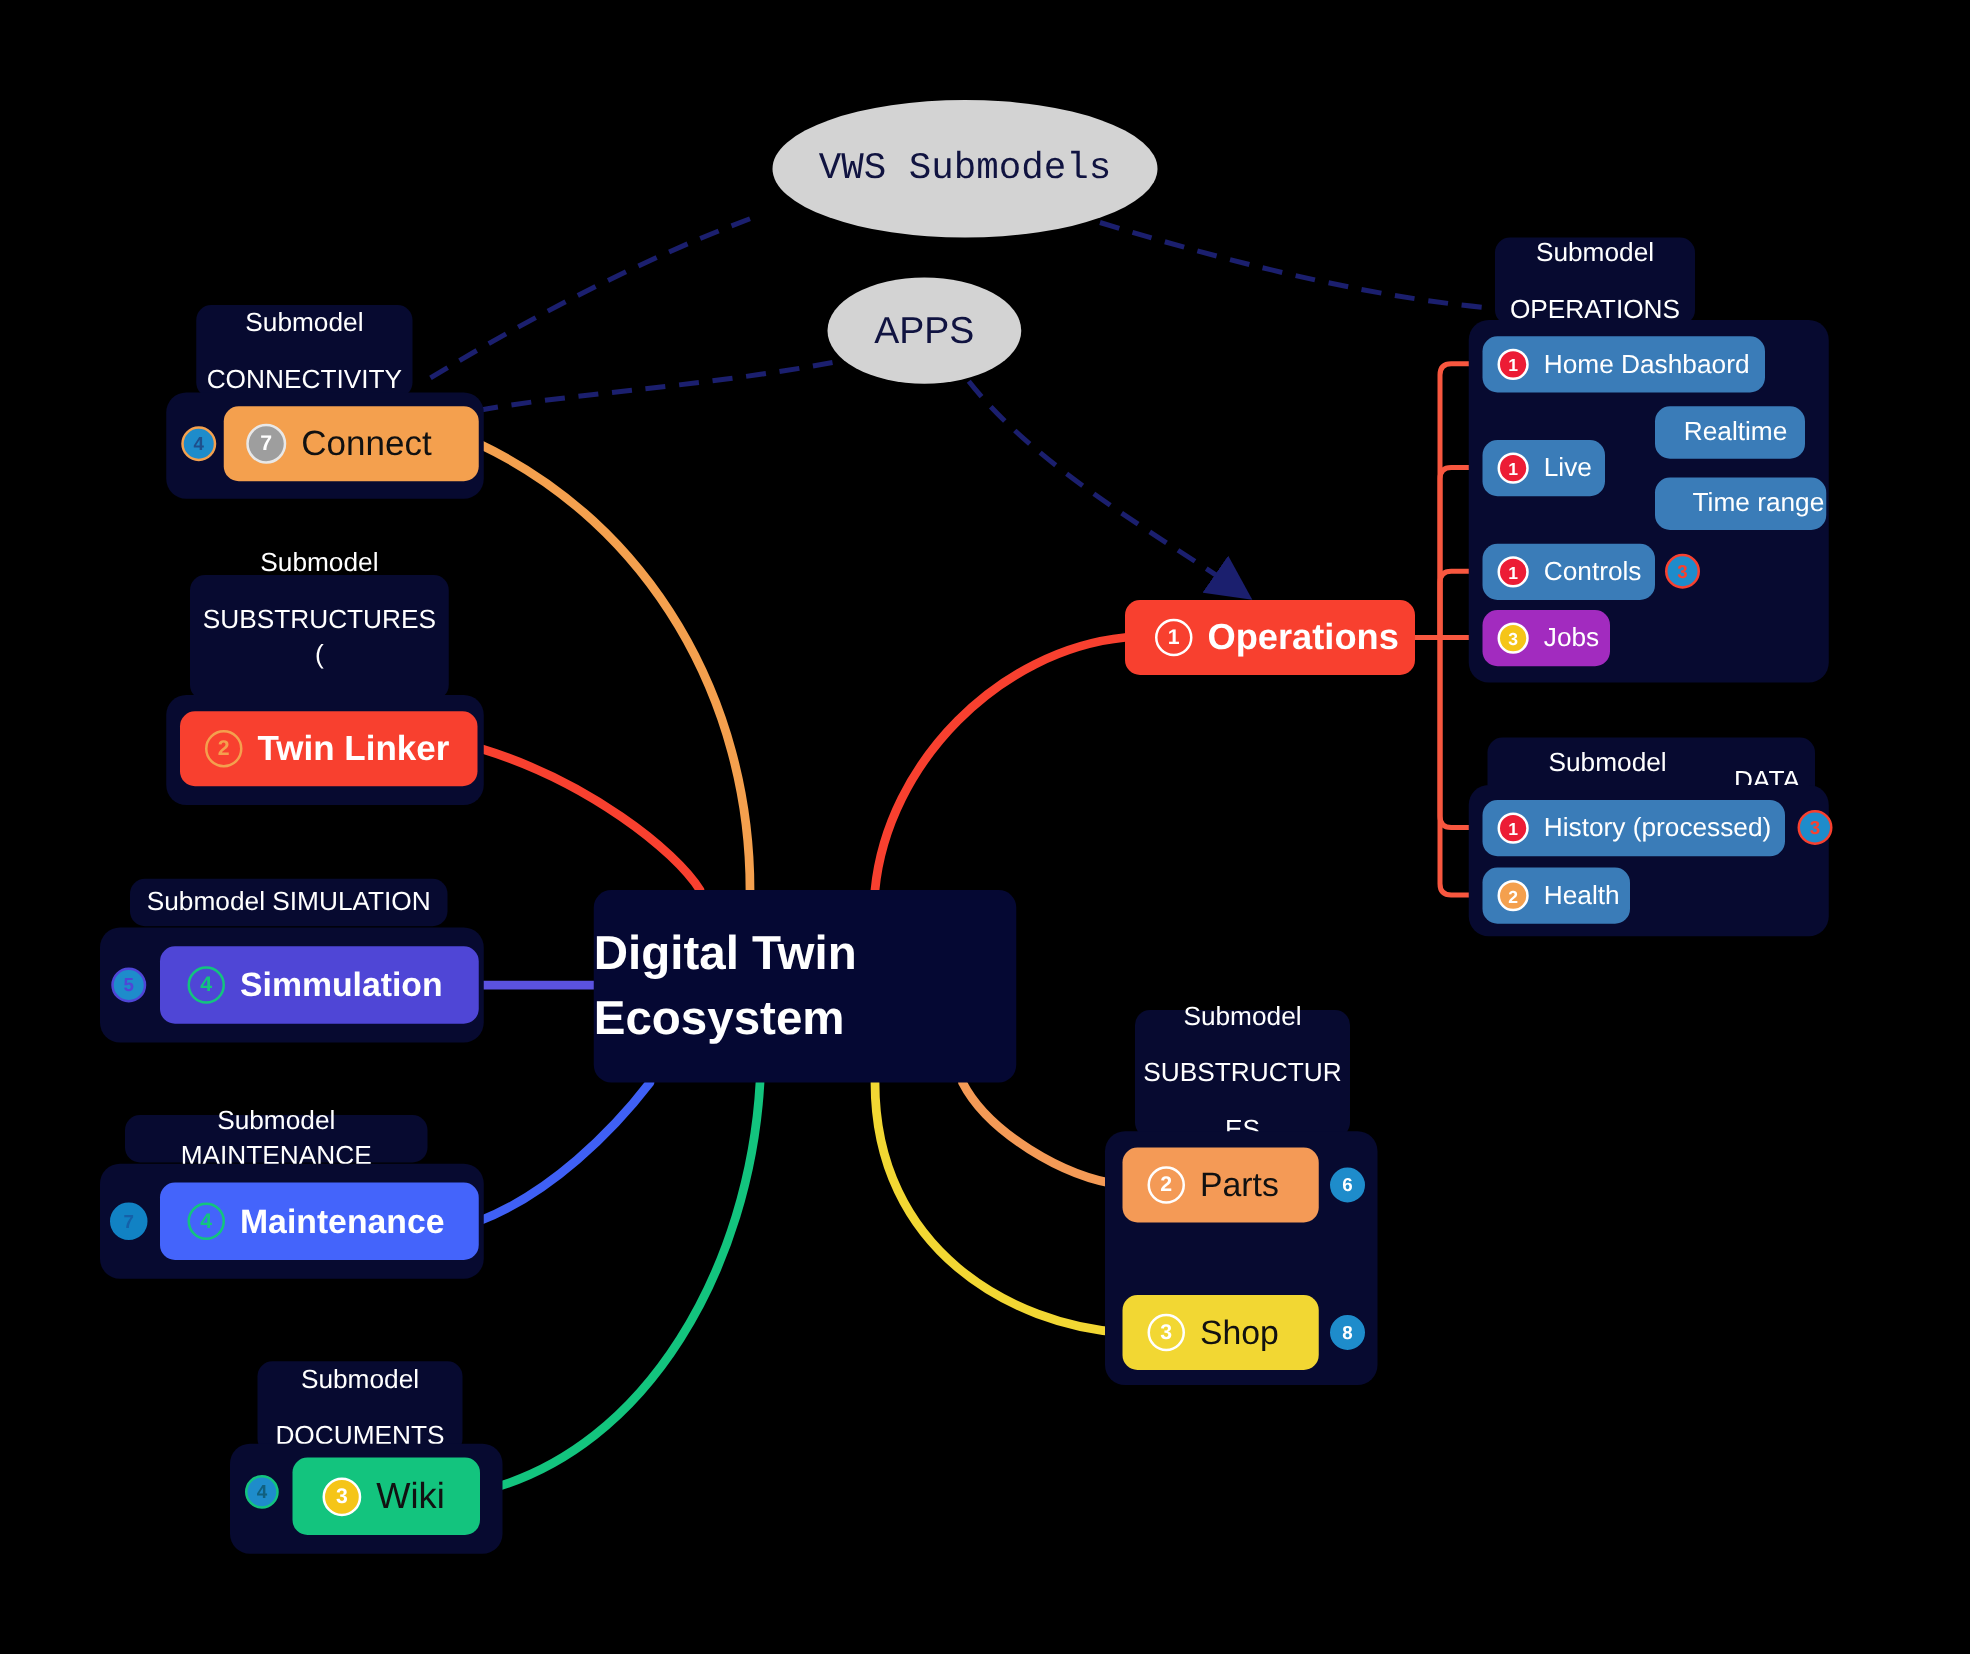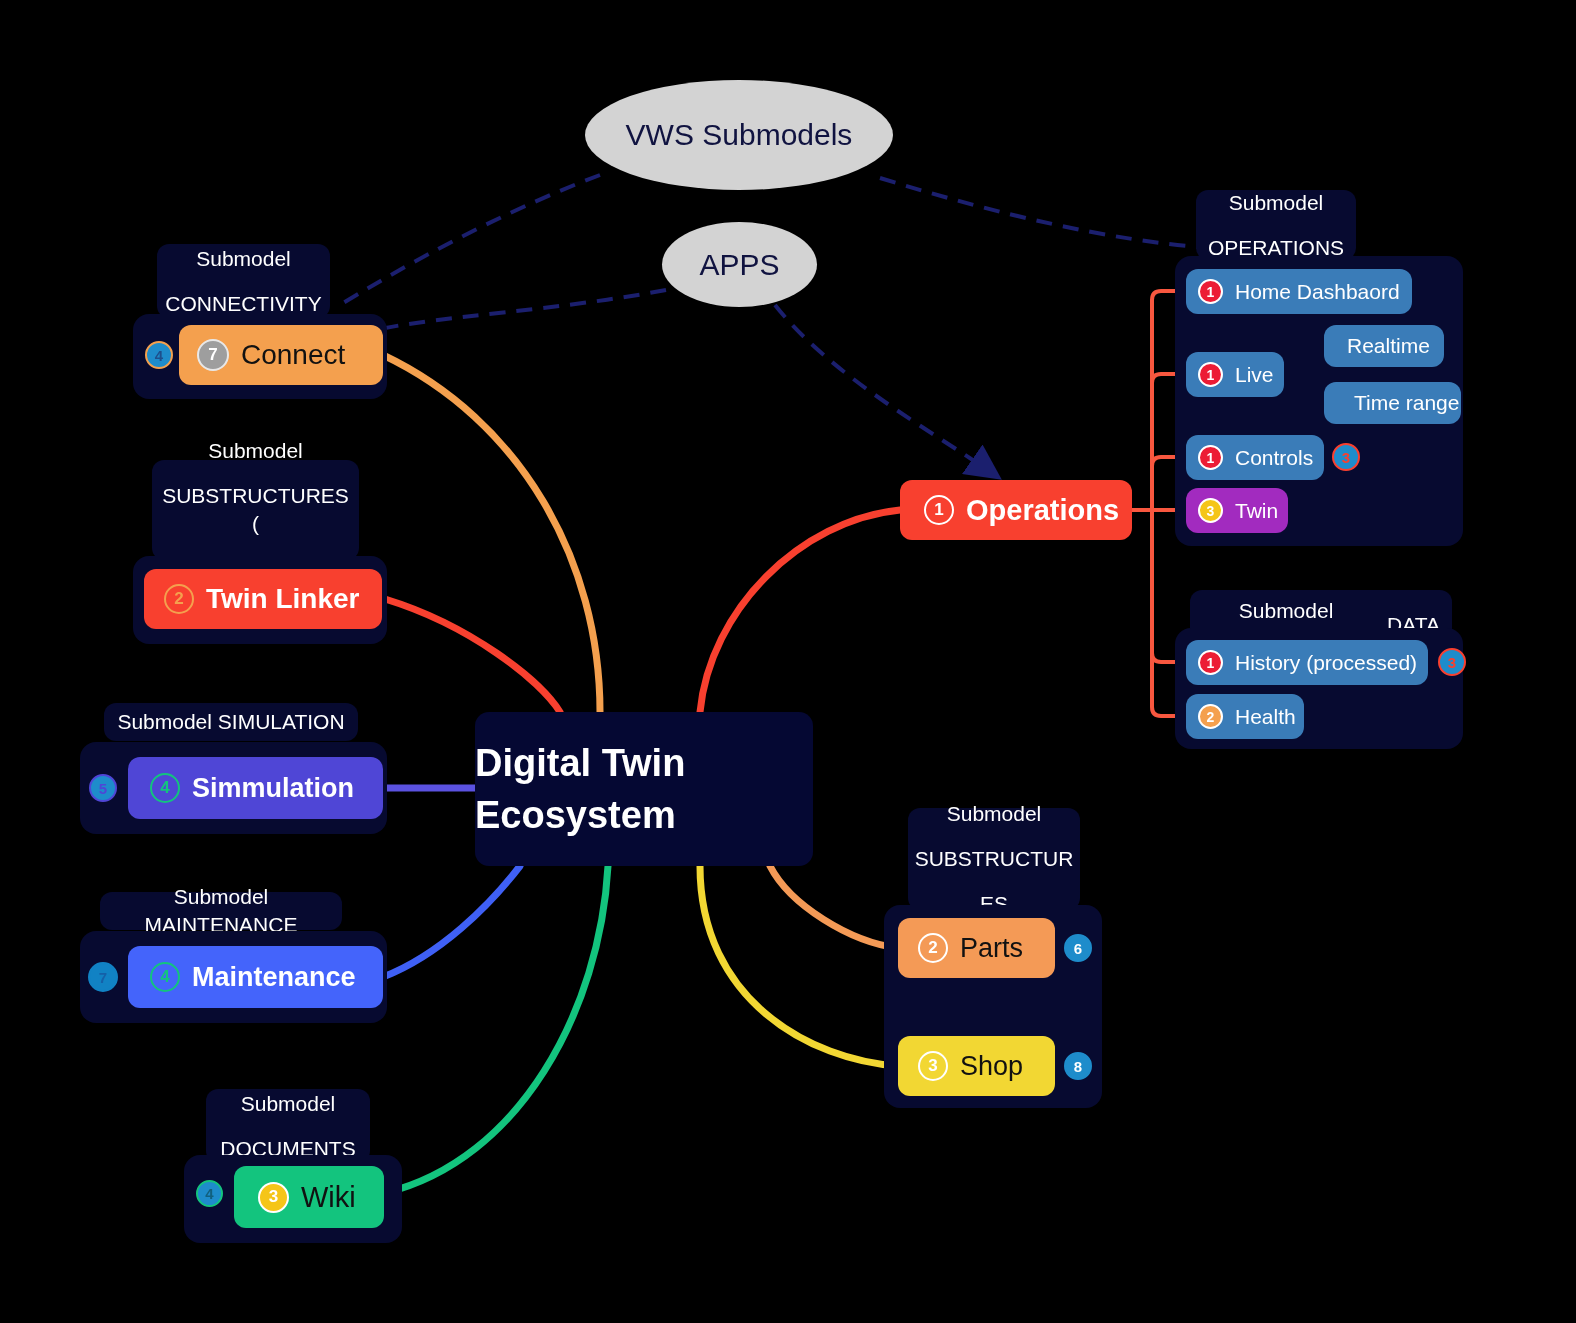--- a/index.html
+++ b/index.html
@@ -147,21 +147,21 @@
     <path d="M 1324 457 L 1336 457" fill="none" stroke="#f8402f" stroke-width="4"></path>
     <path d="M 1428 662 L 1442 662" fill="none" stroke="#f8402f" stroke-width="4"></path>
     <path d="M 168 355 L 182 355" fill="none" stroke="#f4a04e" stroke-width="5"></path>
     <path d="M 113 788 L 128 788" fill="none" stroke="#5b52e0" stroke-width="5"></path>
     <path d="M 113 977 L 128 977" fill="none" stroke="#3f60f5" stroke-width="5"></path>
     <path d="M 221 1193 L 234 1193" fill="none" stroke="#13c47e" stroke-width="5"></path>
     <path d="M 1055 948 L 1066 948" fill="none" stroke="#1e8ccb" stroke-width="5"></path>
     <path d="M 1055 1066 L 1066 1066" fill="none" stroke="#1e8ccb" stroke-width="5"></path>
   </svg>
 
-  <div class="ellipse" style="left:585px; top:80px; width:308px; height:110px;">
+  <div class="ellipse" style="left:618px; top:80px; width:308px; height:110px;font-family:Liberation Mono, monospace;">
     <span>VWS Submodels</span>
   </div>
   <div class="ellipse" style="left:662px; top:222px; width:155px; height:85px;">
     <span>APPS</span>
   </div>
 
   <div class="group-label" style="left:157px; top:244px; width:173px; height:74px; flex-direction:column;">
     <span>Submodel</span>
     <span>CONNECTIVITY</span>
   </div>
@@ -277,21 +277,21 @@
     <span class="node-label">Controls</span>
   </div>
   <div class="side-badge" style="left:1332px; top:443px; width:28px; height:28px; background:#1e8ccb; border:2px solid #f8402f; color:#f8402f;">
     <span>3</span>
   </div>
 
   <div class="node" style="left:1186px; top:488px; width:102px; height:45px; background:#a22bbf; color:#ffffff; font-size:21px; padding-left:12px;">
     <span class="badge" style="width:25px;height:25px;background:#f5c518;color:#ffffff;border:2px solid #ffffff;font-size:14px;">
       <span>3</span>
     </span>
-    <span class="node-label">Twin</span>
+    <span class="node-label">Jobs</span>
   </div>
 
   <div class="group-label" style="left:1190px; top:590px; width:262px; height:70px; flex-direction:row;">
     <span>Submodel HISTORICAL</span>
     <span>DATA</span>
   </div>
   <div class="group-box" style="left:1175px; top:628px; width:288px; height:121px;"></div>
 
   <div class="node" style="left:1186px; top:640px; width:242px; height:45px; background:#3a7cb8; color:#ffffff; font-size:21px; padding-left:12px;">
     <span class="badge" style="width:25px;height:25px;background:#ec1c35;color:#ffffff;border:2px solid #ffffff;font-size:14px;">

